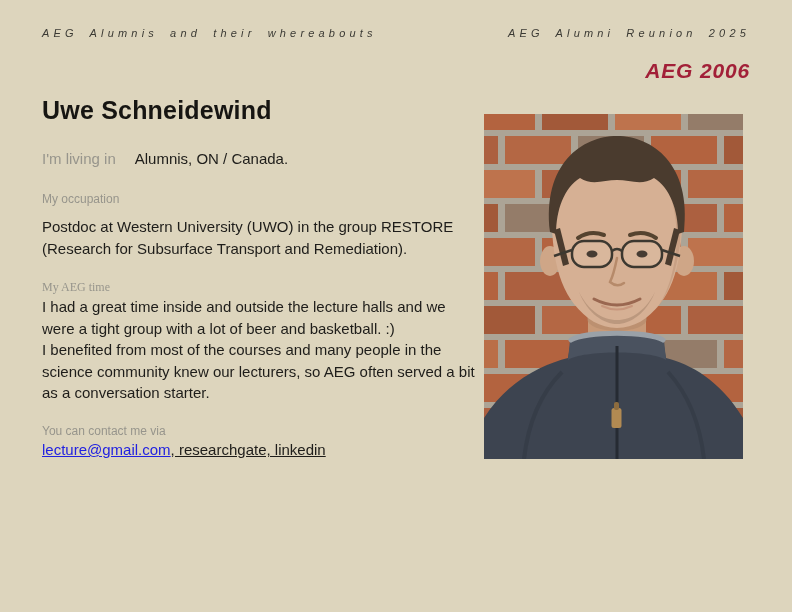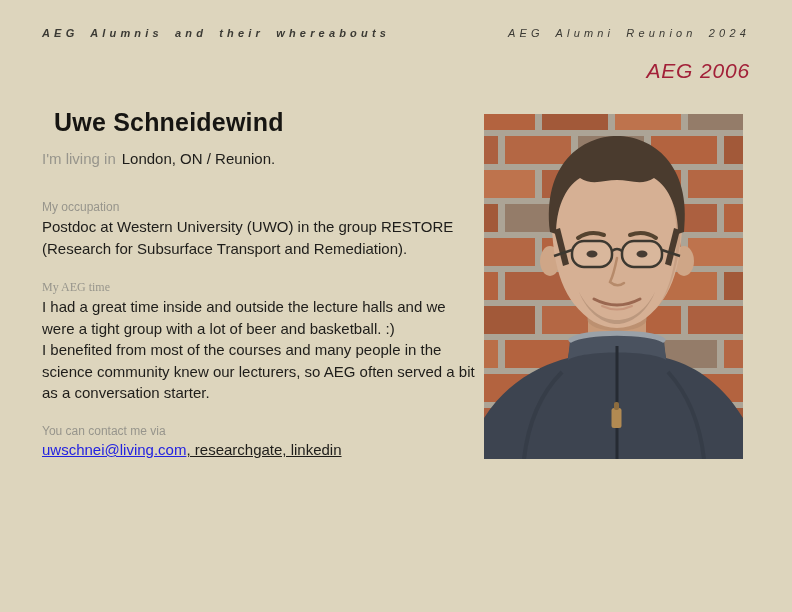--- a/index.html
+++ b/index.html
@@ -18,60 +18,59 @@
   .abs { position: absolute; }
 
   
   .header-left {
     left: 42px; top: 27px;
     font-size: 11px;
     font-style: italic;
     letter-spacing: 0.38em;
     word-spacing: 0.45em;
     color: #3b3a34;
-    font-weight: bold;
   }
   .header-right {
     right: 42px; top: 27px;
     font-size: 11px;
     font-style: italic;
     letter-spacing: 0.38em;
     word-spacing: 0.45em;
     color: #3b3a34;
   }
   .year-badge {
     right: 42px; top: 59px;
     font-size: 21px;
-    font-weight: normal;
+    font-weight: bold;
     font-style: italic;
     letter-spacing: 0.04em;
     color: #a22038;
   }
 
   
   .name-title {
     left: 42px; top: 96px;
     font-size: 25px;
     font-weight: bold;
     letter-spacing: 0.2px;
     color: #161512;
   }
   .living-line {
     left: 42px; top: 150px;
     font-size: 15px;
   }
-  .living-label { color: #97958c; padding-right: 6px; }
+  .living-label { color: #97958c; padding-right: 19px; }
   .living-value { color: #1e1d1a; }
 
   .section-label {
     left: 42px;
     font-size: 12px;
     color: #97958c;
   }
-  .label-occupation { top: 200px; }
+  .label-occupation { top: 192px; }
   .label-aegtime    { top: 280px; font-family: Liberation Serif, serif; }
   .label-contact    { top: 424px; }
 
   .body-text {
     left: 42px;
     font-size: 15px;
     line-height: 21.5px;
     white-space: pre-line;
     color: #1e1d1a;
     width: 450px;
@@ -95,43 +94,43 @@
     left: 484px; top: 114px;
     width: 259px; height: 345px;
     overflow: hidden;
   }
   .photo svg { display: block; }
 </style>
 </head>
 <body>
 
 <div class="abs header-left">AEG Alumnis and their whereabouts</div>
-<div class="abs header-right">AEG Alumni Reunion 2024</div>
+<div class="abs header-right">AEG Alumni Reunion 2025</div>
 <div class="abs year-badge">AEG 2006</div>
 
-<h1 class="abs name-title" style="margin:12px;">Uwe Schneidewind</h1>
+<h1 class="abs name-title" style="margin:0;">Uwe Schneidewind</h1>
 
 <div class="abs living-line">
-  <span class="living-label">I'm living in</span><span class="living-value">London, ON / Reunion.</span>
+  <span class="living-label">I'm living in</span><span class="living-value">Alumnis, ON / Canada.</span>
 </div>
 
 <div class="abs section-label label-occupation">My occupation</div>
 <div class="abs body-text text-occupation">Postdoc at Western University (UWO) in the group RESTORE
 (Research for Subsurface Transport and Remediation).</div>
 
 <div class="abs section-label label-aegtime">My AEG time</div>
 <div class="abs body-text text-aegtime">I had a great time inside and outside the lecture halls and we
 were a tight group with a lot of beer and basketball. :)
 I benefited from most of the courses and many people in the
 science community knew our lecturers, so AEG often served a bit
 as a conversation starter.</div>
 
 <div class="abs section-label label-contact">You can contact me via</div>
 <div class="abs contact-line">
-  <a class="email-link">uwschnei@living.com</a><span class="contact-rest">, researchgate, linkedin</span>
+  <a class="email-link">lecture@gmail.com</a><span class="contact-rest">, researchgate, linkedin</span>
 </div>
 
 <div class="abs photo" title="Portrait photo of a man with glasses in a dark zip-up jacket in front of a red brick wall">
   <svg viewBox="0 0 259 345" width="259" height="345" xmlns="http://www.w3.org/2000/svg">
 
     <rect x="0" y="0" width="259" height="345" fill="#a8a093"></rect>
 
     <g>
 
       <rect x="-15" y="-12" width="66" height="28" fill="#b05630"></rect>

